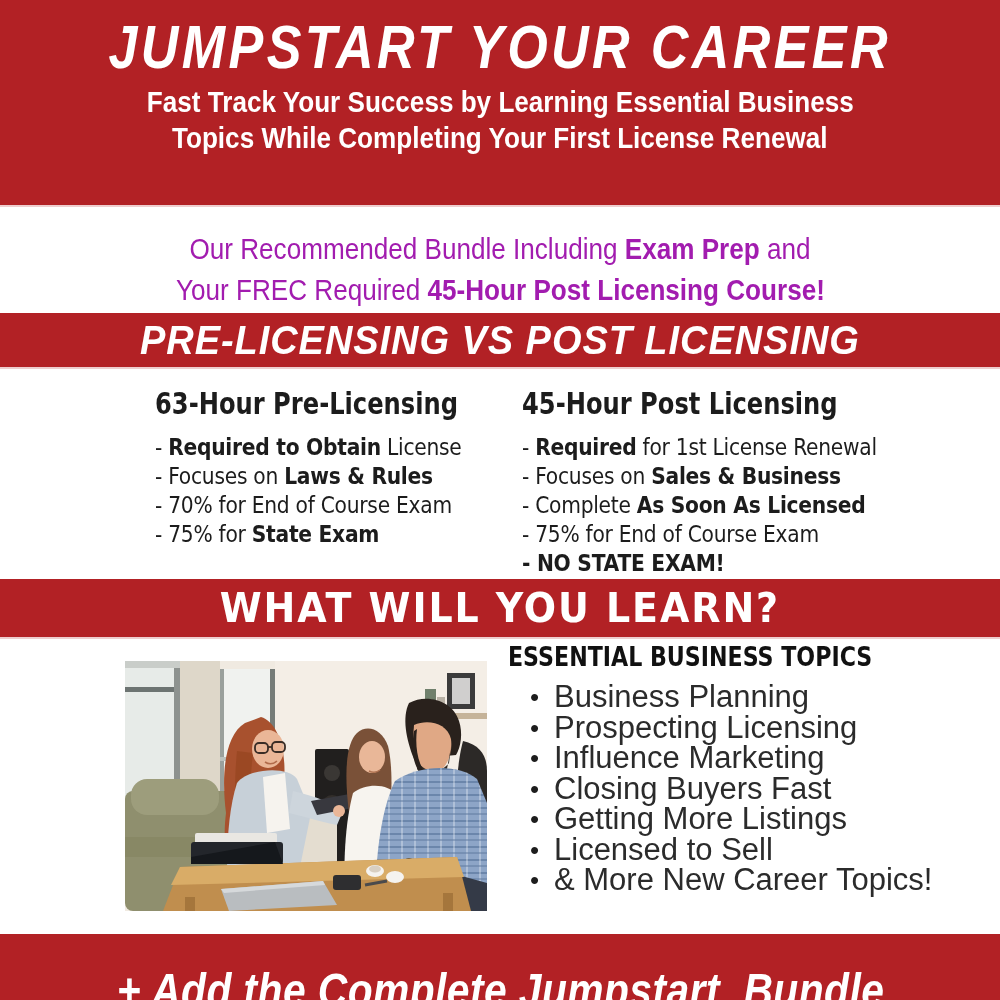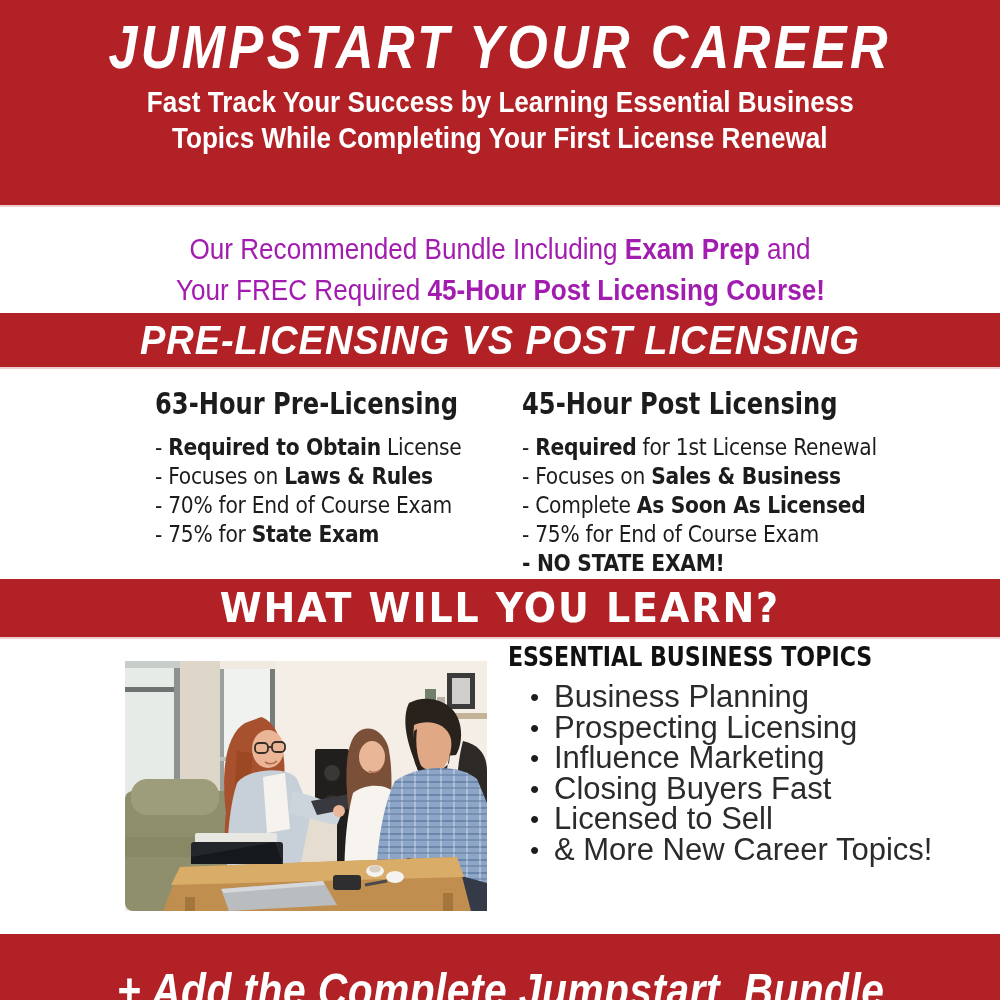--- a/index.html
+++ b/index.html
@@ -237,20 +237,21 @@
         <ellipse cx="250" cy="208" rx="6" ry="3.5" fill="#d8cfc2"></ellipse>
       </svg>
     </div>
     <div class="learn-content">
       <span class="learn-head">ESSENTIAL BUSINESS TOPICS</span>
       <ul class="topics">
         <li>Business Planning</li>
         <li>Prospecting Licensing</li>
         <li>Influence Marketing</li>
         <li>Closing Buyers Fast</li>
+        <li>Getting More Listings</li>
         <li>Licensed to Sell</li>
         <li>&amp; More New Career Topics!</li>
       </ul>
     </div>
   </section>
 
   <footer class="band foot">
     <span class="txt">+ Add the Complete Jumpstart  Bundle</span>
   </footer>
 

